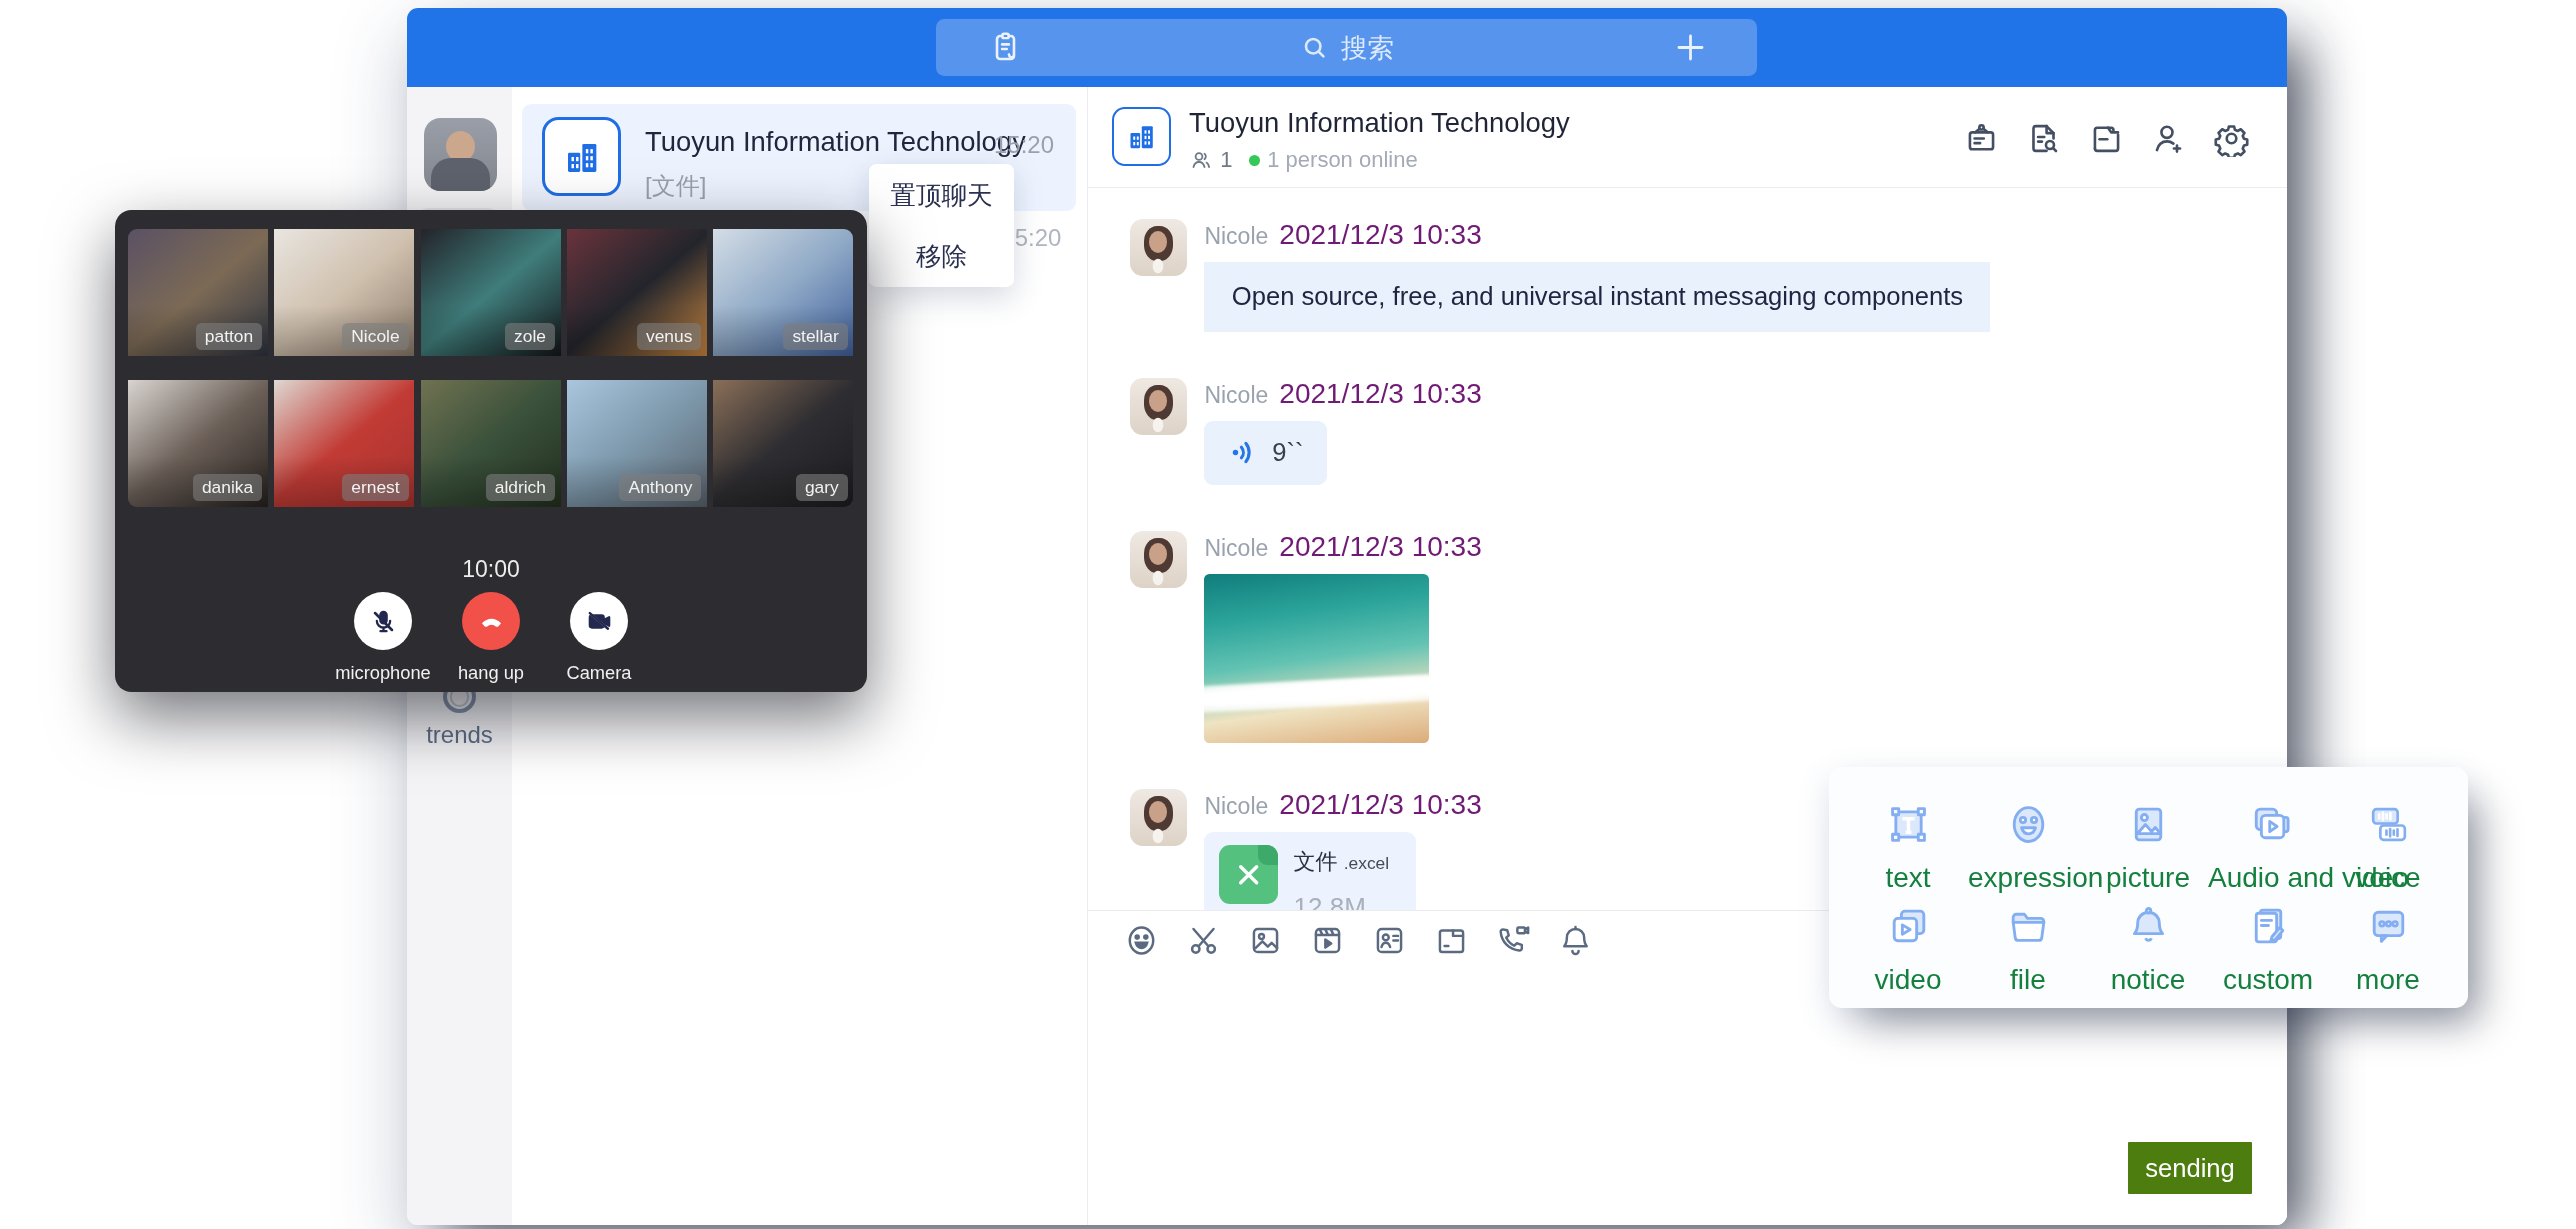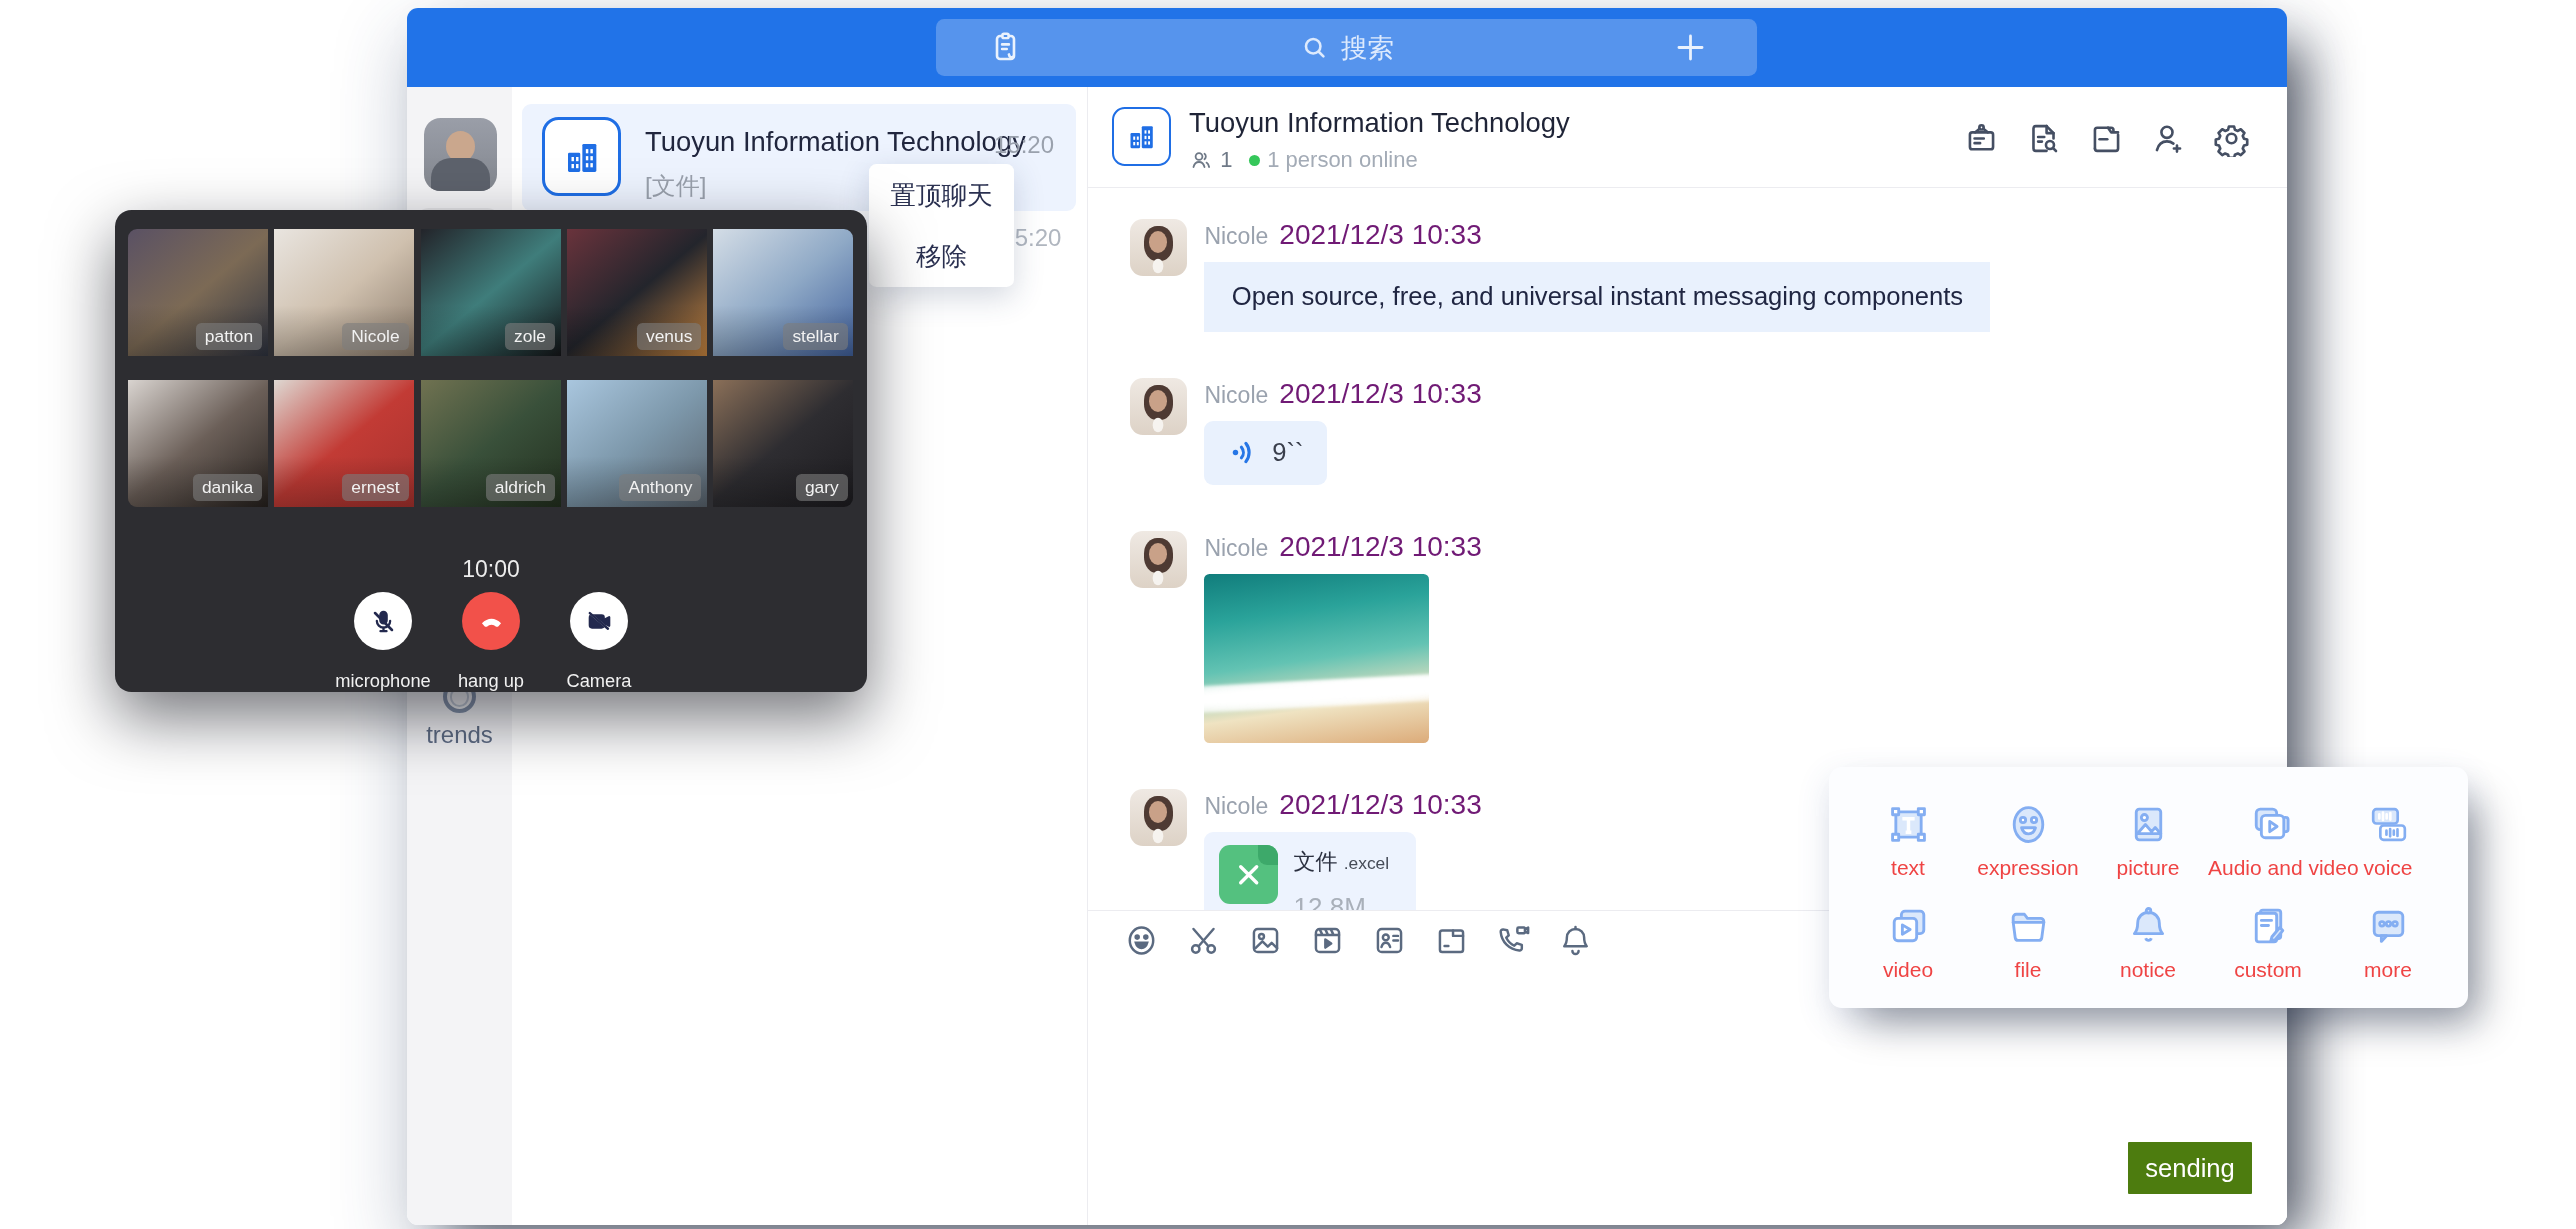--- a/index.html
+++ b/index.html
@@ -155,32 +155,32 @@
   .tile .tag {
     position:absolute; right:5.5px; bottom:6.4px; z-index:2; padding:2.7px 9.1px; border-radius:5.5px;
     background:rgba(125,125,125,.60); color:#f2f2f2; font-size:17.4px;margin-top:39px;
   }
   .call-timer { position:absolute; left:0; right:0; top:346px; text-align:center; font-size:23px; color:#ededed; }
   .call-controls { position:absolute; left:0; right:0; top:382px; display:flex; justify-content:center; }
   .ctl { width:108px; text-align:center; }
   .ctl-circle { width:58px; height:58px; border-radius:50%; margin:0 auto; display:flex; align-items:center; justify-content:center; cursor:pointer; }
   .ctl-circle.white { background:#fff; color:#23294e; }
   .ctl-circle.red { background:#f2514a; }
-  .ctl .lbl { display:block; margin-top:20px; font-size:18.3px; color:#f1f1f1; }
+  .ctl .lbl { display:block; margin-top:12px; font-size:18.3px; color:#f1f1f1; }
 
   
   .popup {
     position:absolute; left:1829px; top:767px; width:639px; height:241px; z-index:70;
     background:#fcfdff; border-radius:12.8px; padding:27.4px 19px 0;
     box-shadow: 22px 24px 41px -11px rgba(8,14,30,.40), 0 11px 33px rgba(60,90,150,.16);
     display:grid; grid-template-columns:repeat(5,120px); grid-auto-rows:102px;
   }
   .pop-cell { text-align:center; cursor:pointer; }
   .pop-cell .ic { height:55px; display:flex; align-items:flex-end; justify-content:center; }
-  .pop-cell .lbl { display:block; margin-top:7px; font-size:21px; color:#ef4444; white-space:nowrap; }
+  .pop-cell .lbl { display:block; margin-top:13px; font-size:28px; color:#15803d; white-space:nowrap; }
 </style>
 </head>
 <body>
 
 <div class="page">
 
   <div class="app">
 
     <div class="topbar">
       <div class="searchbar">

